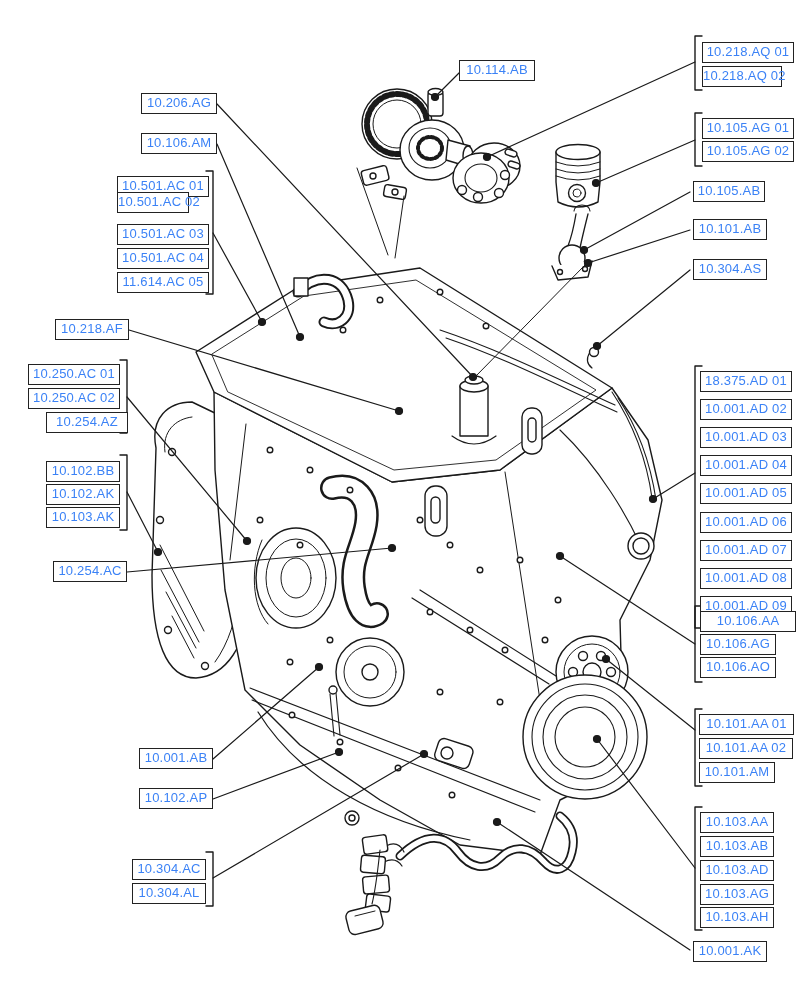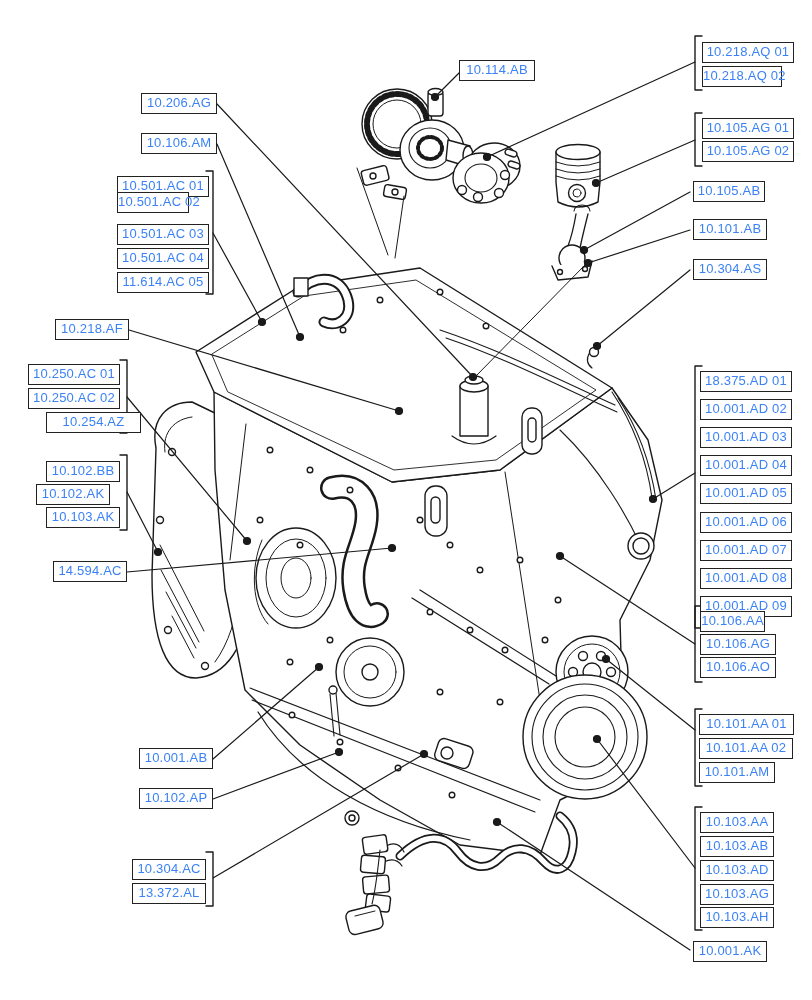--- a/index.html
+++ b/index.html
@@ -269,32 +269,32 @@
 <div class="callout" style="left:117px;top:176px;width:92px">10.501.AC 01</div>
 <div class="callout" style="left:117px;top:192px;width:72px">10.501.AC 02</div>
 <div class="callout" style="left:117px;top:224px;width:92px">10.501.AC 03</div>
 <div class="callout" style="left:117px;top:248px;width:92px">10.501.AC 04</div>
 <div class="callout" style="left:117px;top:272px;width:92px">11.614.AC 05</div>
 
 <div class="callout" style="left:55px;top:319px;width:74px">10.218.AF</div>
 
 <div class="callout" style="left:28px;top:364px;width:92px">10.250.AC 01</div>
 <div class="callout" style="left:28px;top:388px;width:92px">10.250.AC 02</div>
-<div class="callout" style="left:46px;top:412px;width:95px">10.254.AZ</div>
+<div class="callout" style="left:46px;top:412px;width:82px">10.254.AZ</div>
 
 <div class="callout" style="left:46px;top:461px;width:74px">10.102.BB</div>
-<div class="callout" style="left:36px;top:484px;width:74px">10.102.AK</div>
+<div class="callout" style="left:46px;top:484px;width:74px">10.102.AK</div>
 <div class="callout" style="left:46px;top:507px;width:74px">10.103.AK</div>
 
-<div class="callout" style="left:53px;top:561px;width:74px">14.594.AC</div>
+<div class="callout" style="left:53px;top:561px;width:74px">10.254.AC</div>
 <div class="callout" style="left:139px;top:748px;width:74px">10.001.AB</div>
 <div class="callout" style="left:139px;top:788px;width:74px">10.102.AP</div>
 
 <div class="callout" style="left:132px;top:859px;width:74px">10.304.AC</div>
-<div class="callout" style="left:132px;top:883px;width:74px">13.372.AL</div>
+<div class="callout" style="left:132px;top:883px;width:74px">10.304.AL</div>
 
 <div class="callout" style="left:702px;top:42px;width:92px">10.218.AQ 01</div>
 <div class="callout" style="left:702px;top:66px;width:80px">10.218.AQ 02</div>
 
 <div class="callout" style="left:702px;top:118px;width:92px">10.105.AG 01</div>
 <div class="callout" style="left:702px;top:141px;width:92px">10.105.AG 02</div>
 
 <div class="callout" style="left:693px;top:181px;width:72px">10.105.AB</div>
 <div class="callout" style="left:693px;top:219px;width:74px">10.101.AB</div>
 <div class="callout" style="left:693px;top:259px;width:74px">10.304.AS</div>
@@ -302,21 +302,21 @@
 <div class="callout" style="left:700px;top:371px;width:92px">18.375.AD 01</div>
 <div class="callout" style="left:700px;top:399px;width:92px">10.001.AD 02</div>
 <div class="callout" style="left:700px;top:427px;width:92px">10.001.AD 03</div>
 <div class="callout" style="left:700px;top:455px;width:92px">10.001.AD 04</div>
 <div class="callout" style="left:700px;top:483px;width:92px">10.001.AD 05</div>
 <div class="callout" style="left:700px;top:512px;width:92px">10.001.AD 06</div>
 <div class="callout" style="left:700px;top:540px;width:92px">10.001.AD 07</div>
 <div class="callout" style="left:700px;top:568px;width:92px">10.001.AD 08</div>
 <div class="callout" style="left:700px;top:596px;width:92px">10.001.AD 09</div>
 
-<div class="callout" style="left:700px;top:611px;width:65px">10.106.AA</div>
+<div class="callout" style="left:700px;top:611px;width:96px">10.106.AA</div>
 <div class="callout" style="left:700px;top:634px;width:76px">10.106.AG</div>
 <div class="callout" style="left:700px;top:657px;width:76px">10.106.AO</div>
 
 <div class="callout" style="left:699px;top:714px;width:95px">10.101.AA 01</div>
 <div class="callout" style="left:699px;top:738px;width:94px">10.101.AA 02</div>
 <div class="callout" style="left:699px;top:762px;width:76px">10.101.AM</div>
 
 <div class="callout" style="left:700px;top:812px;width:74px">10.103.AA</div>
 <div class="callout" style="left:700px;top:836px;width:74px">10.103.AB</div>
 <div class="callout" style="left:700px;top:860px;width:74px">10.103.AD</div>

